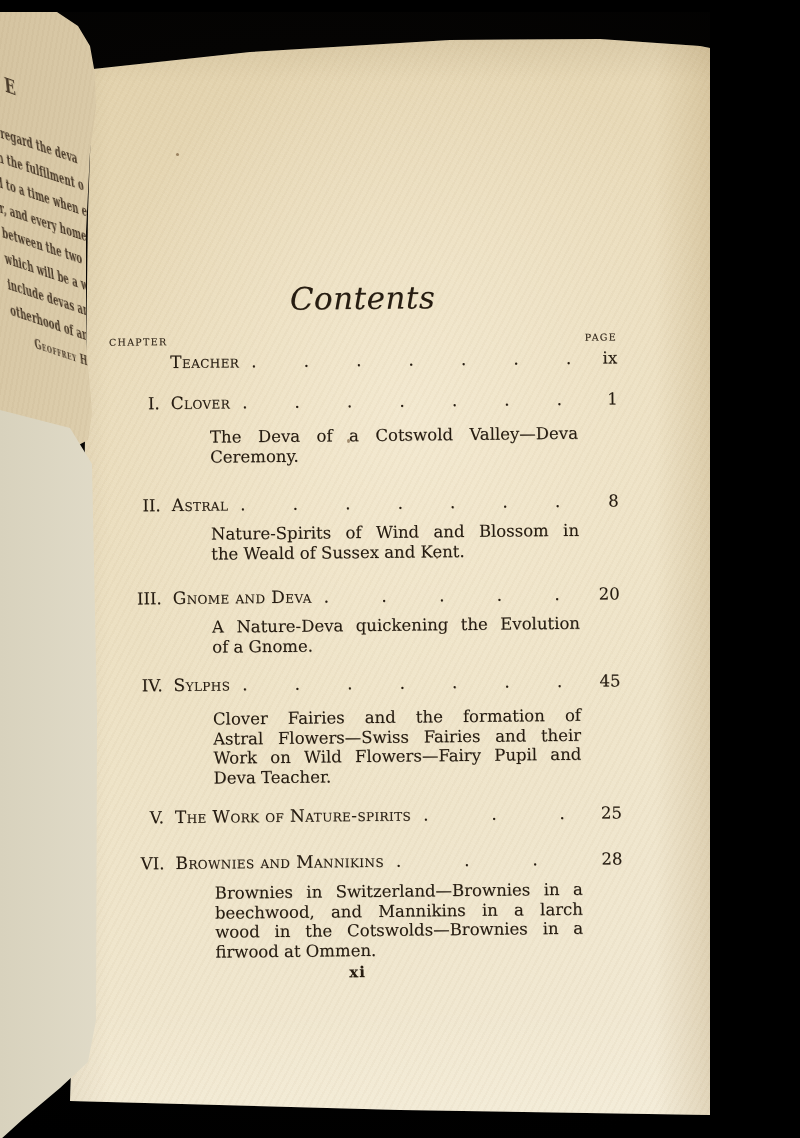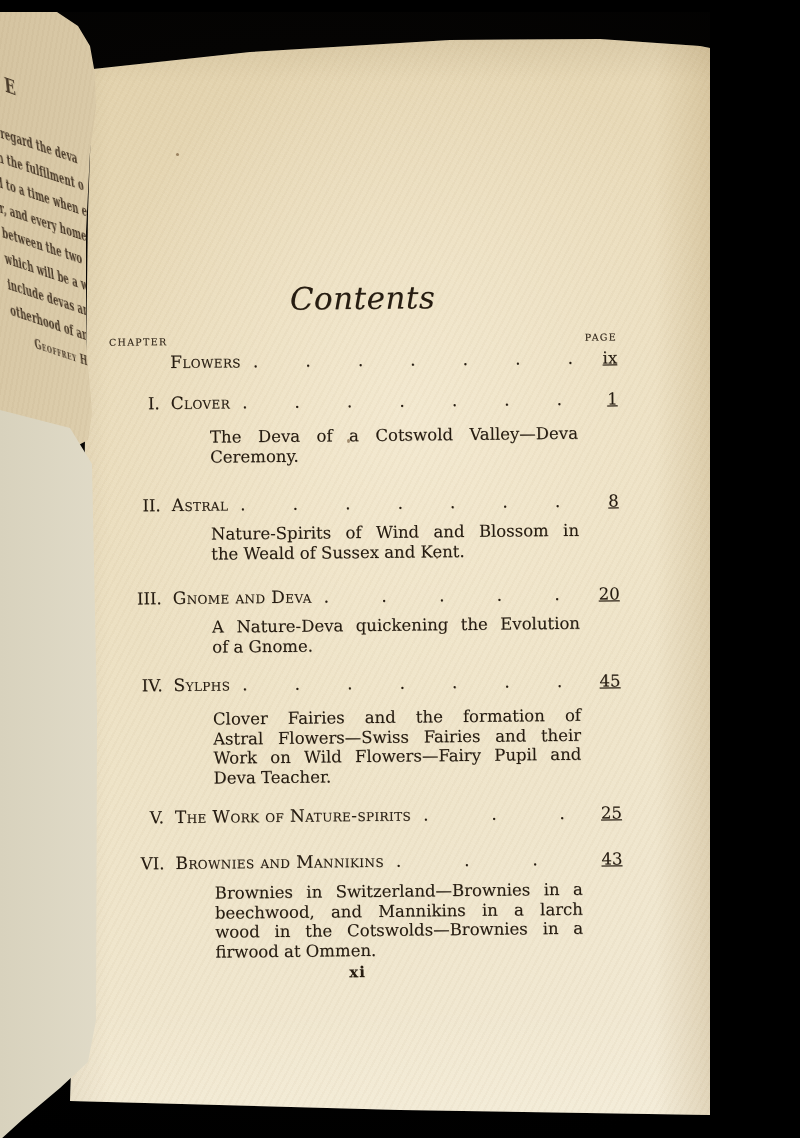--- a/index.html
+++ b/index.html
@@ -90,21 +90,21 @@
   .toc-entry:nth-child(2){margin-top:22px;}
   .toc-entry:nth-child(3){margin-top:29px;}
   .toc-entry:nth-child(4){margin-top:25px;}
   .toc-entry:nth-child(5){margin-top:19px;}
   .toc-entry:nth-child(6){margin-top:20px;}
   .toc-entry:nth-child(7){margin-top:27px;}
   .toc-row{display:flex;align-items:baseline;line-height:19px;}
   .numeral{flex:0 0 50px;text-align:right;font-size:16.5px;}
   .title{margin-left:11px;font-variant:small-caps;font-size:17px;letter-spacing:0.4px;white-space:nowrap;}
   .dots{flex:1;min-width:0;overflow:hidden;white-space:pre;padding-left:12px;font-size:16.5px;}
-  .pageno{flex:0 0 44px;text-align:right;font-size:16.5px;text-decoration:underline;}
+  .pageno{flex:0 0 44px;text-align:right;font-size:16.5px;}
   .toc-desc{margin-left:100px;width:368px;font-size:16.5px;line-height:19.5px;}
   .toc-entry:nth-child(2) .toc-desc{margin-top:15px;}
   .toc-entry:nth-child(3) .toc-desc{margin-top:10px;}
   .toc-entry:nth-child(4) .toc-desc{margin-top:10px;}
   .toc-entry:nth-child(5) .toc-desc{margin-top:15px;}
   .toc-entry:nth-child(7) .toc-desc{margin-top:11px;}
   .desc-line{text-align:justify;text-align-last:justify;}
   .desc-line.last{text-align-last:left;}
   .folio{margin-top:3px;text-align:center;transform:translateX(-12px);
     font-size:15px;font-weight:bold;letter-spacing:1px;}
@@ -134,21 +134,21 @@
   <div class="page-inner">
     <h1 class="contents-title">Contents</h1>
     <div class="col-headers">
       <span>CHAPTER</span>
       <span>PAGE</span>
     </div>
     <div id="toc">
         <div class="toc-entry">
           <div class="toc-row">
             <span class="numeral"></span>
-            <span class="title">Flowers</span>
+            <span class="title">Teacher</span>
             <span class="dots">.         .         .         .         .         .         .</span>
             <span class="pageno">ix</span>
           </div>
         </div>
         <div class="toc-entry">
           <div class="toc-row">
             <span class="numeral">I.</span>
             <span class="title">Clover</span>
             <span class="dots">.         .         .         .         .         .         .</span>
             <span class="pageno">1</span>
@@ -188,21 +188,21 @@
             <span class="title">The Work of Nature-spirits</span>
             <span class="dots">.            .            .</span>
             <span class="pageno">25</span>
           </div>
         </div>
         <div class="toc-entry">
           <div class="toc-row">
             <span class="numeral">VI.</span>
             <span class="title">Brownies and Mannikins</span>
             <span class="dots">.            .            .</span>
-            <span class="pageno">43</span>
+            <span class="pageno">28</span>
           </div>
           <div class="toc-desc"><div class="desc-line">Brownies in Switzerland—Brownies in a</div><div class="desc-line">beechwood, and Mannikins in a larch</div><div class="desc-line">wood in the Cotswolds—Brownies in a</div><span class="desc-line last">firwood at Ommen.</span></div>
         </div>
       </div>
     <div class="folio">xi</div>
   </div>
 
 </div>
 
 </body></html>

